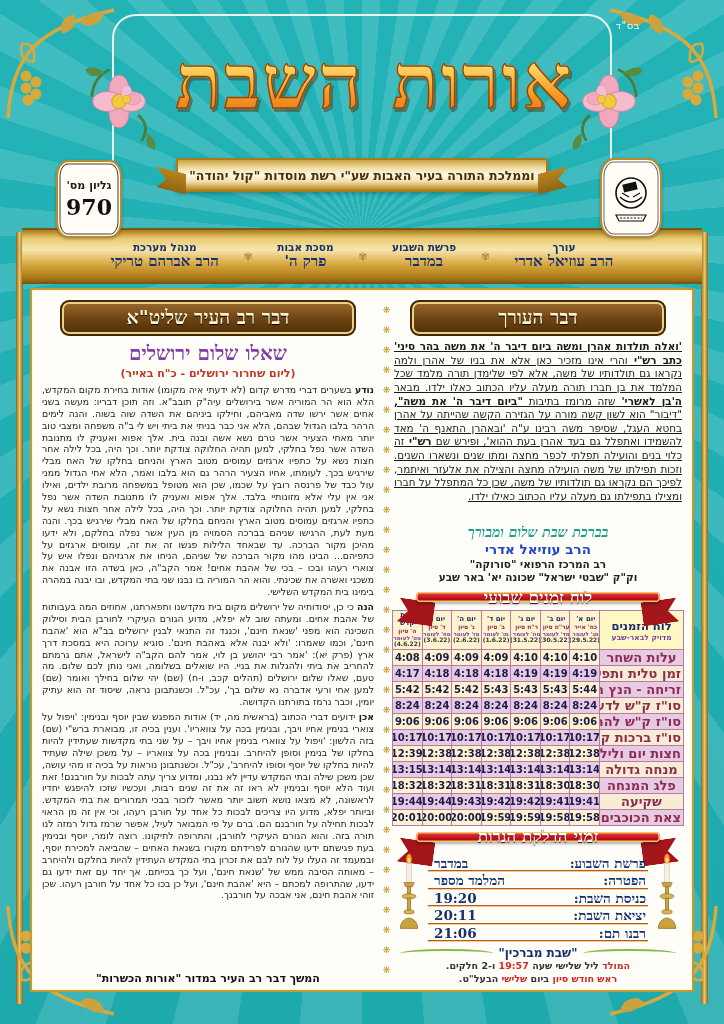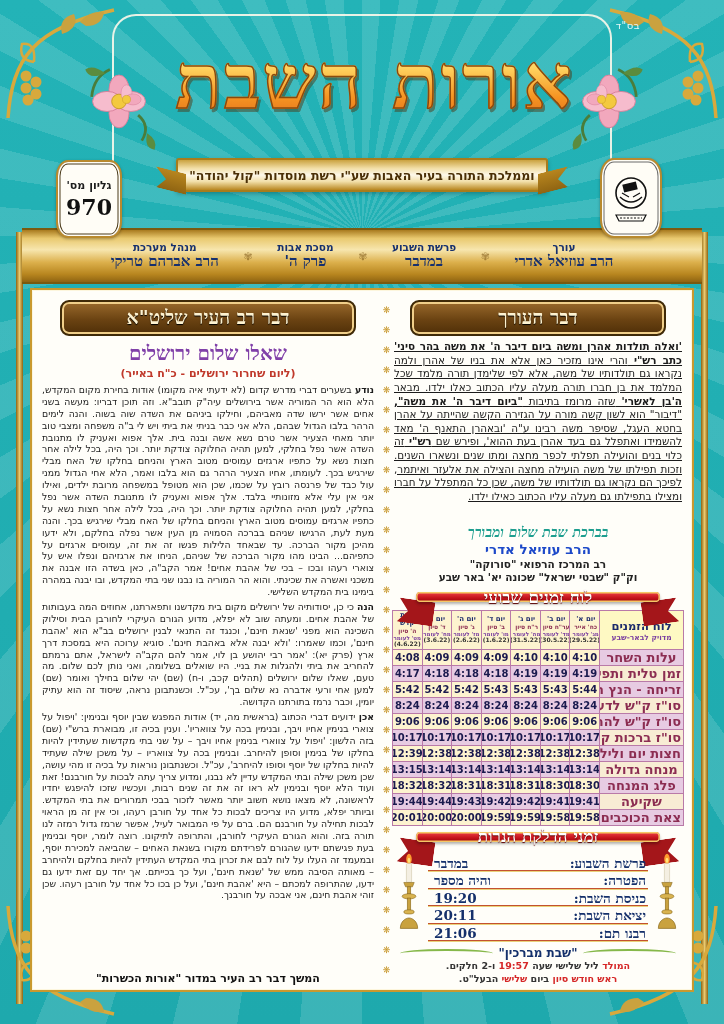--- a/index.html
+++ b/index.html
@@ -524,21 +524,21 @@
           <ellipse cx="15" cy="69" rx="6" ry="2.4" fill="#d9b34f" stroke="#8a6a1f" stroke-width=".7"></ellipse>
           <path d="M5 88 c0-8 6-12 10-12 c4 0 10 4 10 12 z" fill="#c9a23f" stroke="#8a6a1f" stroke-width=".8"></path>
         </svg>
         <div>
             <div class="c-row">
               <span class="c-label">פרשת השבוע:</span>
               <span class="c-val">במדבר</span>
             </div>
             <div class="c-row">
               <span class="c-label">הפטרה:</span>
-              <span class="c-val">והיה מספר</span>
+              <span class="c-val">המלמד מספר</span>
             </div>
             <div class="c-row">
               <span class="c-label">כניסת השבת:</span>
               <span class="c-val">19:20</span>
             </div>
             <div class="c-row">
               <span class="c-label">יציאת השבת:</span>
               <span class="c-val">20:11</span>
             </div>
             <div class="c-row">

